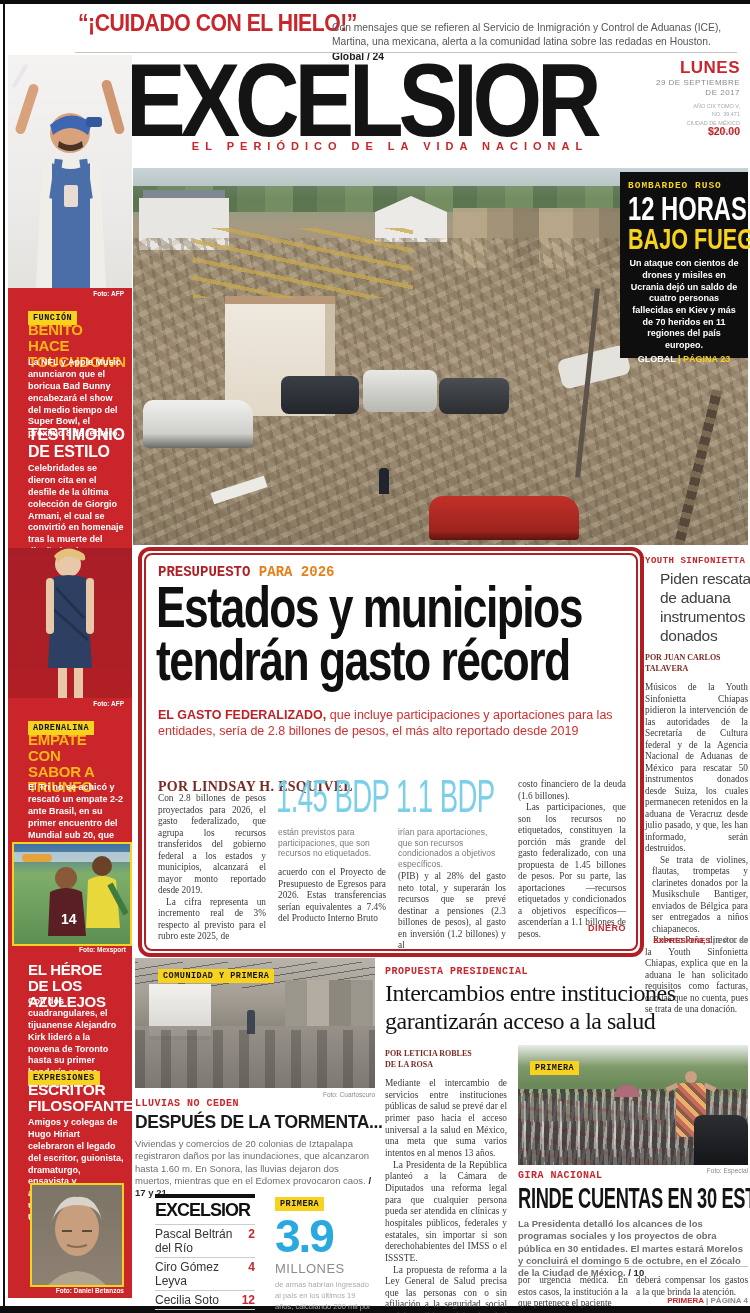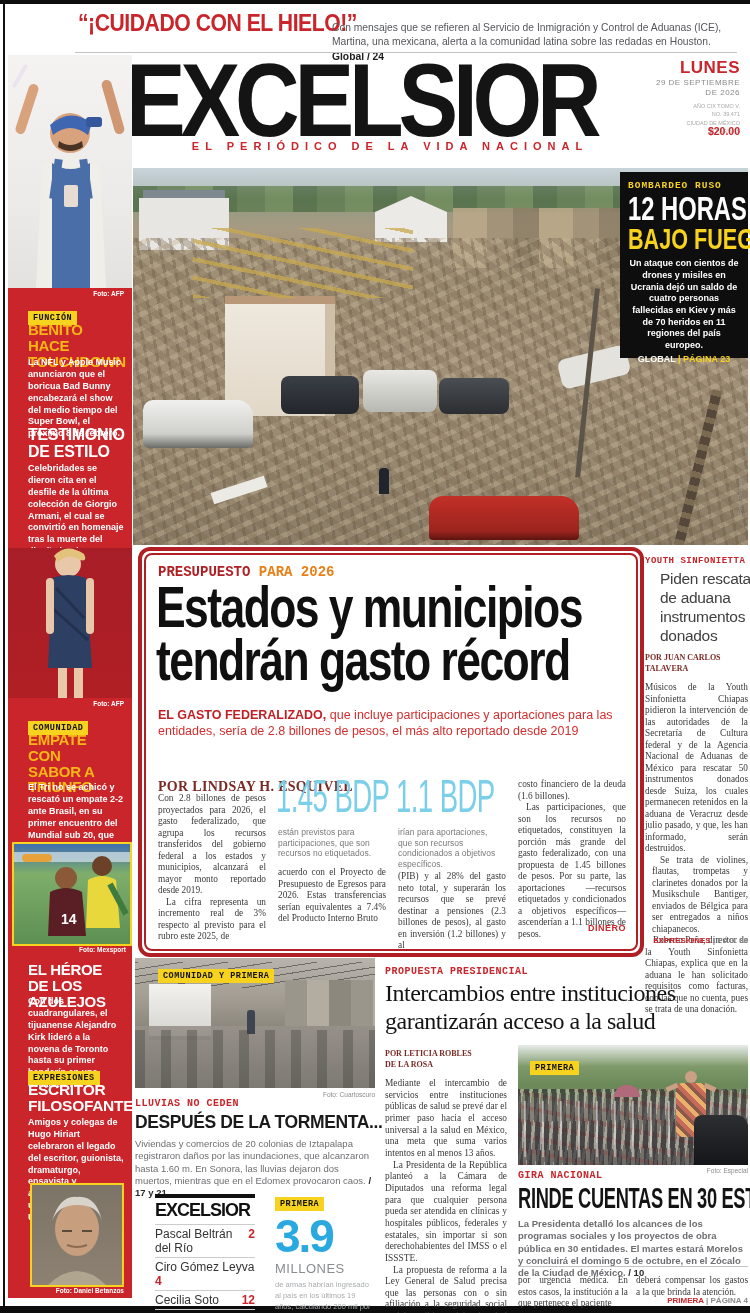--- a/index.html
+++ b/index.html
@@ -40,21 +40,21 @@
   </div>
   <div class="abs" style="left:75px;top:52px;width:662px;height:1px;background:#c3c3c3;"></div>
 
   <div class="abs" style="left:126px;top:48px;color:#141414;font-size:104px;font-weight:bold;letter-spacing:-6px;line-height:1;">
     <span class="cond" style="transform:scaleX(.86);">EXCELSIOR</span>
   </div>
   <div class="abs" style="left:180px;top:140px;width:420px;text-align:center;color:#c9252b;font-weight:bold;font-size:11px;letter-spacing:6px;">EL PERIÓDICO DE LA VIDA NACIONAL</div>
 
   <div class="abs" style="left:650px;top:58px;width:90px;text-align:right;color:#c9252b;font-weight:bold;font-size:17px;letter-spacing:.5px;">LUNES</div>
   <div class="abs" style="left:640px;top:78px;width:100px;text-align:right;color:#8a8a8a;font-size:8px;letter-spacing:.5px;">29 DE SEPTIEMBRE</div>
-  <div class="abs" style="left:640px;top:88px;width:100px;text-align:right;color:#8a8a8a;font-size:8px;letter-spacing:.5px;">DE 2026</div>
+  <div class="abs" style="left:640px;top:88px;width:100px;text-align:right;color:#8a8a8a;font-size:8px;letter-spacing:.5px;">DE 2017</div>
   <div class="abs" style="left:640px;top:102px;width:100px;text-align:right;color:#a9a9a9;font-size:5.5px;line-height:1.5;">
     <div>AÑO CIX TOMO V,</div>
     <div>NO. 39,471</div>
     <div>CIUDAD DE MÉXICO</div>
     <div>52 PÁGINAS</div>
   </div>
   <div class="abs" style="left:640px;top:125px;width:100px;text-align:right;color:#c9252b;font-weight:bold;font-size:10.5px;">$20.00</div>
 
   <div class="abs" style="left:8px;top:165px;width:124px;height:1133px;background:#c9252b;"></div>
 
@@ -93,21 +93,21 @@
       <path d="M48 40 L76 70 M44 60 L80 92" stroke="#22314e" stroke-width="3"></path>
       <rect x="38" y="30" width="8" height="56" rx="4" fill="#e8c8a8"></rect>
       <rect x="78" y="30" width="8" height="56" rx="4" fill="#e8c8a8"></rect>
       <rect x="50" y="120" width="9" height="30" fill="#e8c8a8"></rect>
       <rect x="66" y="120" width="9" height="30" fill="#e8c8a8"></rect>
     </svg>
   </div>
   <div class="abs credit" style="left:8px;top:700px;width:116px;text-align:right;">Foto: AFP</div>
 
   <div class="abs" style="left:28px;top:716px;">
-    <span class="badge">COMUNIDAD</span>
+    <span class="badge">ADRENALINA</span>
   </div>
   <div class="abs side-head-y" style="left:28px;top:732px;width:80px;">EMPATE CON SABOR A TRIUNFO</div>
   <div class="abs side-body" style="left:28px;top:782px;width:96px;">El Tri no se achicó y rescató un empate 2-2 ante Brasil, en su primer encuentro del Mundial sub 20, que se disputa en Chile.</div>
 
   <div class="abs photo" style="left:12px;top:842px;width:116px;height:100px;border:2px solid #f7d21e;background:
        linear-gradient(180deg,#3f6fae 0%,#7fae6a 30%,#5d8f53 100%);">
     <svg width="116" height="100" viewBox="0 0 116 100">
       <rect x="0" y="8" width="116" height="10" fill="#d9e4f0" opacity=".7"></rect>
       <rect x="8" y="10" width="30" height="8" rx="4" fill="#e8a23c"></rect>
       <circle cx="52" cy="34" r="11" fill="#8a5a38"></circle>
@@ -252,21 +252,21 @@
   </div>
 
   <div class="abs" style="left:155px;top:1194px;width:100px;">
     <div style="height:4px;background:#111;"></div>
     <div style="font-weight:bold;font-size:18px;letter-spacing:-1px;color:#111;margin-top:2px;">EXCELSIOR</div>
     <div style="margin-top:3px;font-size:12px;color:#333;">
       <div style="display:flex;justify-content:space-between;border-top:1px solid #ccc;padding:2px 0;">
         <span>Pascal Beltrán del Río</span>
           <b style="color:#c9252b;">2</b>
       </div>
-      <div style="display:flex;justify-content:space-between;border-top:1px solid #ccc;padding:2px 0;flex-direction:column;">
+      <div style="display:flex;justify-content:space-between;border-top:1px solid #ccc;padding:2px 0;">
         <span>Ciro Gómez Leyva</span>
           <b style="color:#c9252b;">4</b>
       </div>
       <div style="display:flex;justify-content:space-between;border-top:1px solid #ccc;padding:2px 0;">
         <span>Cecilia Soto</span>
           <b style="color:#c9252b;">12</b>
       </div>
       <div style="display:flex;justify-content:space-between;border-top:1px solid #ccc;border-bottom:1px solid #ccc;padding:2px 0;">
         <span>Víctor Beltri</span>
           <b style="color:#c9252b;">14</b>

